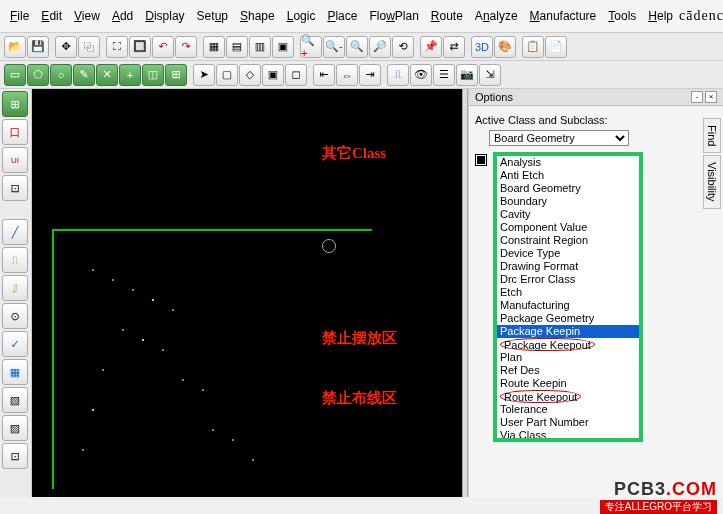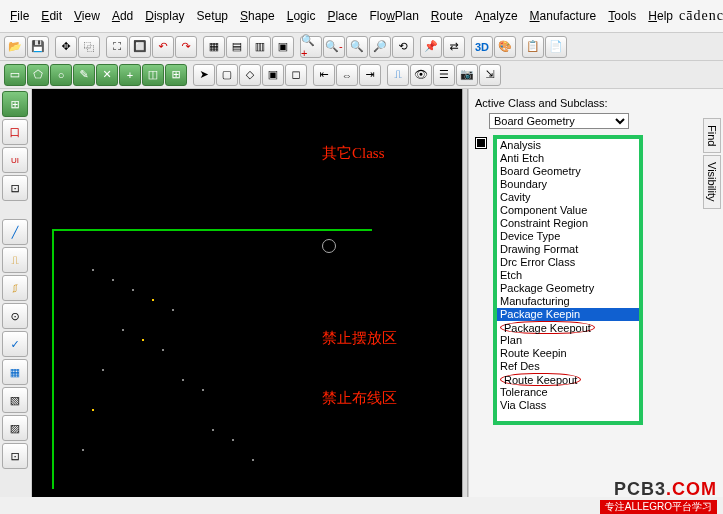--- a/index.html
+++ b/index.html
@@ -11,21 +11,21 @@
 .toolbar { display: flex; align-items: center; padding: 2px 4px; background: #ebebeb; border-bottom: 1px solid #ccc; height: 28px; gap: 1px; }
 .tbtn { width: 22px; height: 22px; border: 1px solid #aaa; background: linear-gradient(#fff,#e4e4e4); border-radius: 3px; display: flex; align-items: center; justify-content: center; font-size: 11px; cursor: pointer; }
 .tbtn.green { background: linear-gradient(#7fc97f,#4a934a); border-color: #3a7a3a; color: #fff; }
 .tbtn.red { color: #c00; }
 .sep { width: 4px; }
 .main { display: flex; height: calc(100% - 106px); }
 .lefttools { width: 32px; background: #ebebeb; border-right: 1px solid #ccc; display: flex; flex-direction: column; gap: 2px; padding: 2px; }
 .lefttools .tbtn { width: 26px; height: 26px; }
 .canvas { flex: 0 0 430px; background: #000; position: relative; overflow: hidden; }
 .outline-green { position: absolute; border: 2px solid #0c0; border-right: none; border-bottom: none; }
-.label-red { position: absolute; color: #f20; font-size: 15px; font-weight: normal; font-family: "SimSun", serif; }
+.label-red { position: absolute; color: #f20; font-size: 15px; font-weight: bold; font-family: "SimSun", serif; }
 .circle { position: absolute; border: 1px solid #aaa; border-radius: 50%; }
 .px { position: absolute; width: 2px; height: 2px; background: #888; }
 .gripper { width: 6px; background: #ddd; border-left: 1px solid #aaa; border-right: 1px solid #aaa; }
 .optpanel { flex: 1; background: #f4f4f4; border-left: 1px solid #ccc; display: flex; flex-direction: column; font-size: 11px; }
 .opthdr { background: #e0e0e0; border-bottom: 1px solid #bbb; padding: 2px 6px; font-size: 11px; display: flex; align-items: center; }
 .opthdr .hbtns { margin-left: auto; display: flex; gap: 2px; }
 .opthdr .hbtn { width: 12px; height: 12px; border: 1px solid #999; background: #fff; font-size: 8px; text-align: center; line-height: 10px; cursor: pointer; }
 .optbody { padding: 8px 6px; flex: 1; overflow: hidden; }
 .combo { display: flex; align-items: center; margin: 4px 0 6px 14px; }
 .combo select { width: 140px; font-size: 11px; border: 1px solid #888; background: #fff; }
@@ -82,21 +82,21 @@
   <div class="sep"></div>
   <div class="tbtn red">🔍+</div>
   <div class="tbtn red">🔍-</div>
   <div class="tbtn">🔍</div>
   <div class="tbtn">🔎</div>
   <div class="tbtn">⟲</div>
   <div class="sep"></div>
   <div class="tbtn">📌</div>
   <div class="tbtn">⇄</div>
   <div class="sep"></div>
-  <div class="tbtn" style="color:#06c;font-weight:bold">3D</div>
+  <div class="tbtn" style="color:#06c;font-weight:normal">3D</div>
   <div class="tbtn">🎨</div>
   <div class="sep"></div>
   <div class="tbtn">📋</div>
   <div class="tbtn">📄</div>
 </div>
 
 <div class="toolbar">
   <div class="tbtn green">▭</div>
   <div class="tbtn green">⬠</div>
   <div class="tbtn green">○</div>
@@ -163,20 +163,27 @@
       <div class="px" style="left:60px;top:320px;background:#fc0"></div>
     <div class="px" style="left:180px;top:340px"></div>
       <div class="px" style="left:200px;top:350px"></div>
     <div class="px" style="left:50px;top:360px"></div>
       <div class="px" style="left:220px;top:370px"></div>
   </div>
 
   <div class="gripper"></div>
 
   <div class="optpanel">
+    <div class="opthdr">
+      <span>Options</span>
+      <div class="hbtns">
+        <div class="hbtn">-</div>
+        <div class="hbtn">×</div>
+      </div>
+    </div>
     <div class="optbody">
       <div style="margin-bottom:2px">Active Class and Subclass:</div>
       <div class="combo">
         <select>
           <option>Board Geometry</option>
         </select>
       </div>
       <div style="display:flex;align-items:flex-start">
         <div class="cswatch" style="margin-top:2px;margin-left:0"></div>
         <div class="listbox" id="subclass-list" style="margin-left:0">
@@ -184,29 +191,30 @@
             <div class="li">Anti Etch</div>
             <div class="li">Board Geometry</div>
             <div class="li">Boundary</div>
             <div class="li">Cavity</div>
             <div class="li">Component Value</div>
             <div class="li">Constraint Region</div>
             <div class="li">Device Type</div>
             <div class="li">Drawing Format</div>
             <div class="li">Drc Error Class</div>
             <div class="li">Etch</div>
+            <div class="li">Manufacturing</div>
             <div class="li">Package Geometry</div>
-            <div class="li">Manufacturing</div>
             <div class="li sel">Package Keepin</div>
             <div class="li"><span class="ring">Package Keepout</span></div>
             <div class="li">Plan</div>
+            <div class="li">Ref Des</div>
             <div class="li">Route Keepin</div>
-            <div class="li">Ref Des</div>
             <div class="li"><span class="ring">Route Keepout</span></div>
             <div class="li">Tolerance</div>
+            <div class="li">User Part Number</div>
             <div class="li">Via Class</div>
           </div>
       </div>
     </div>
   </div>
 </div>
 
 <div class="sidetabs">
   <div class="sidetab">Find</div>
   <div class="sidetab">Visibility</div>

